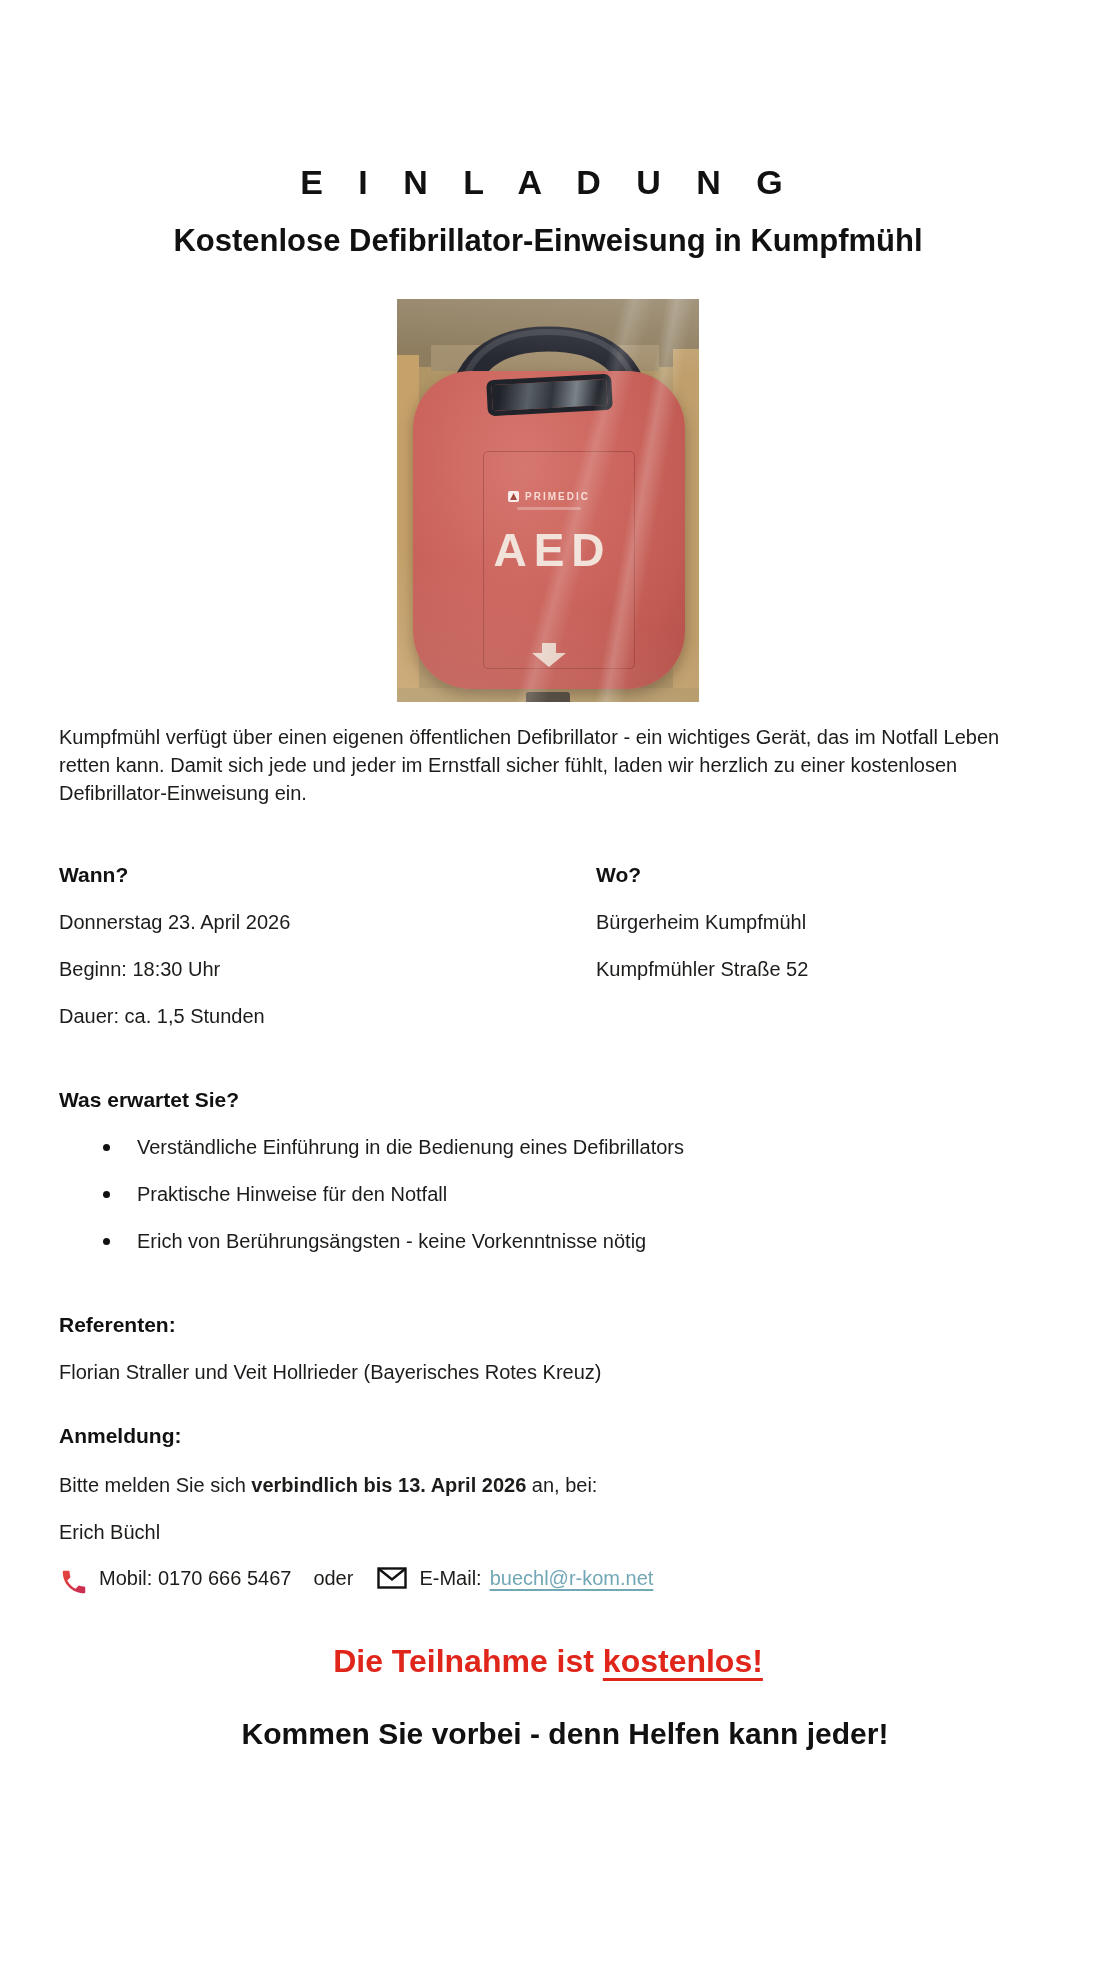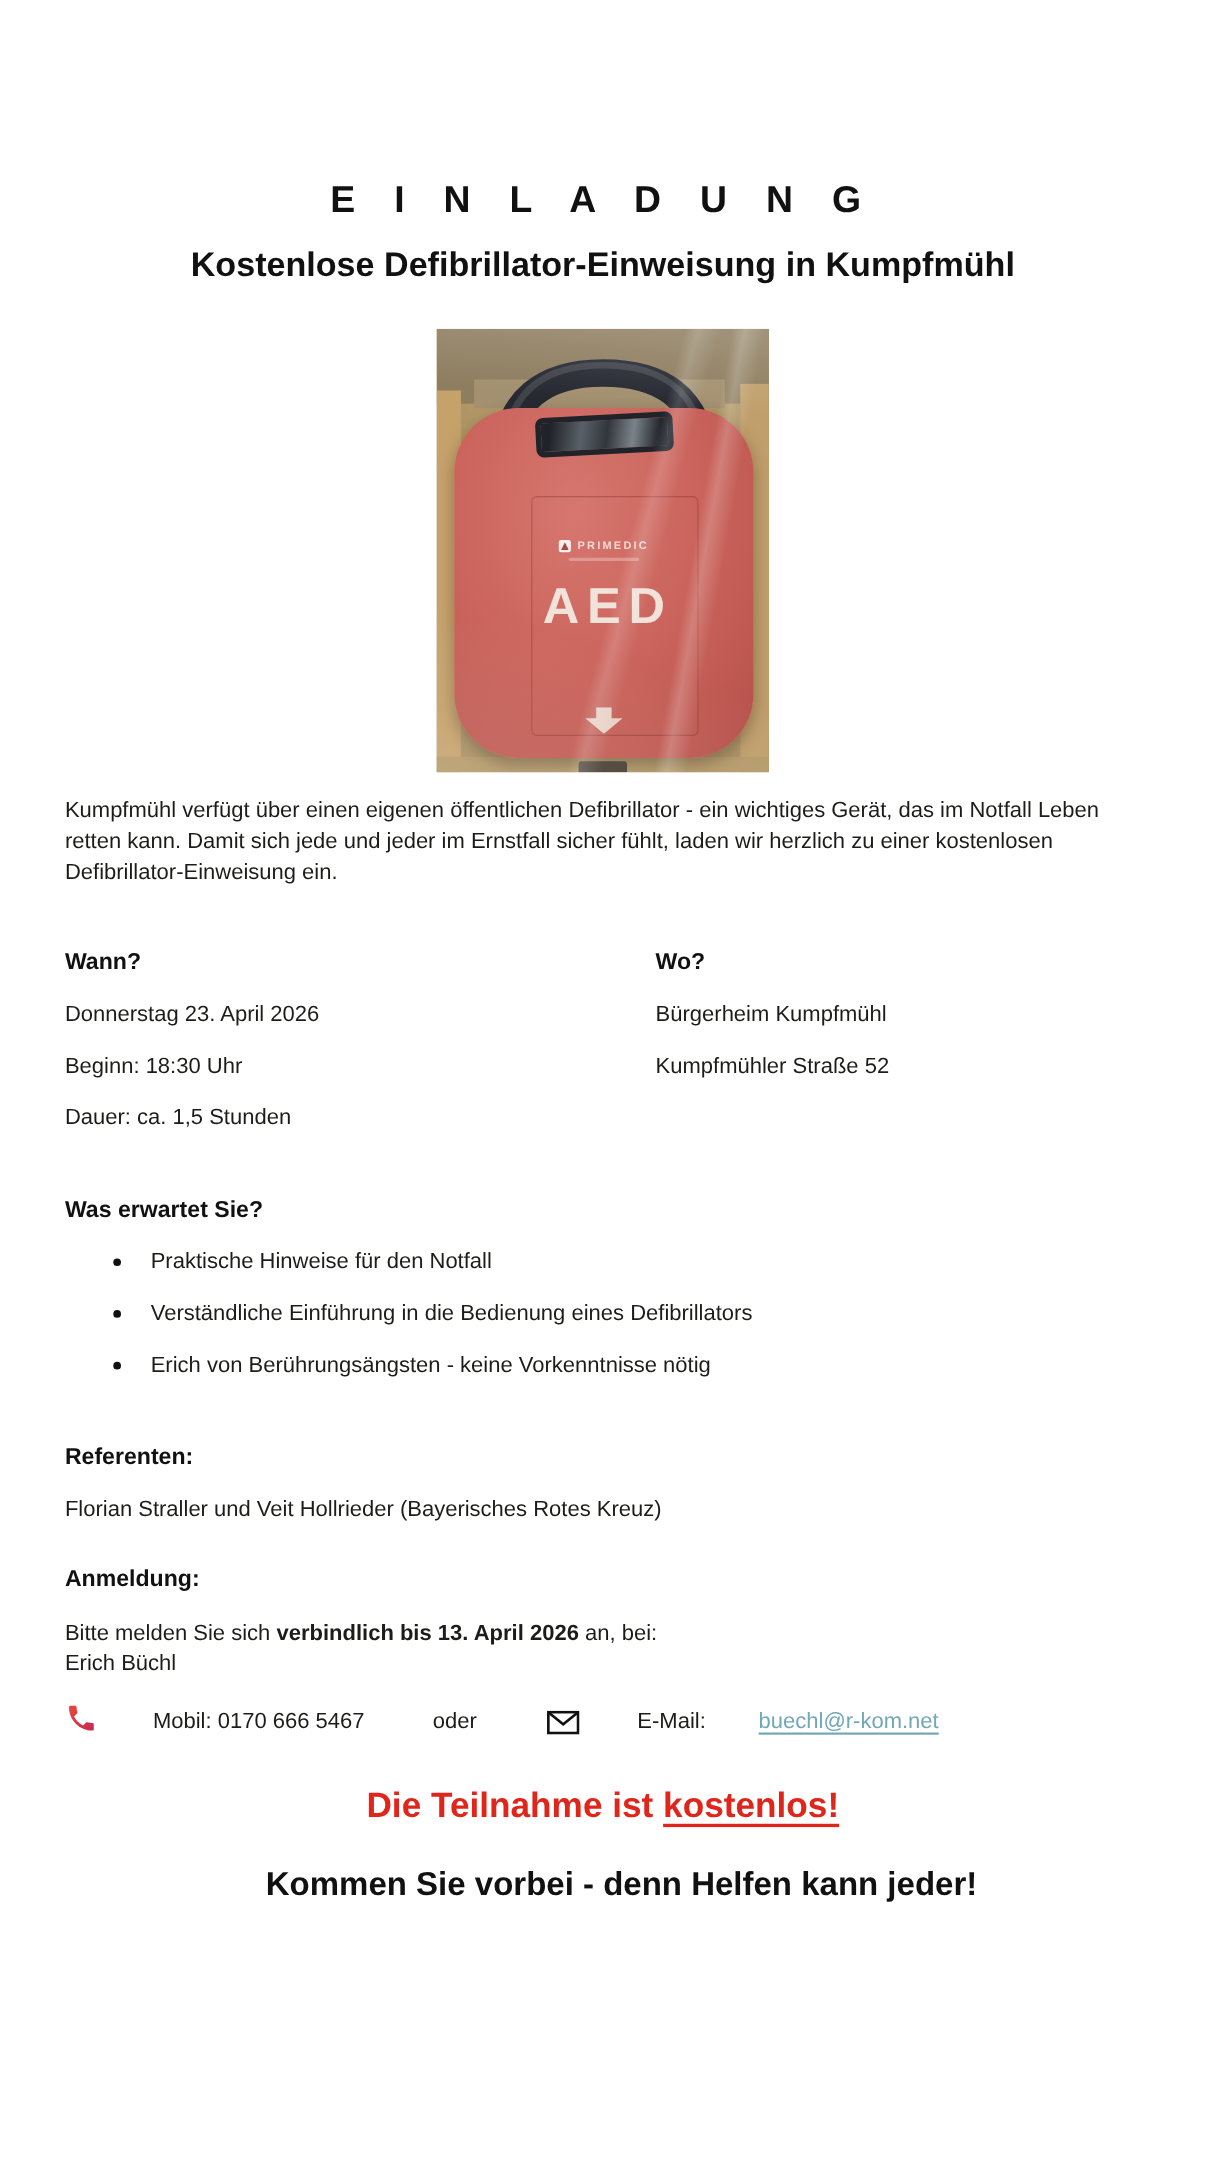--- a/index.html
+++ b/index.html
@@ -151,27 +151,26 @@
     width: 7px; height: 7px; border-radius: 50%;
     background: #111;
   }
 
   .speaker-name { margin-top: 21px; font-size: 20px; line-height: 26px; }
 
   .reg-head { margin-top: 38px; }
   .reg-line { margin-top: 23px; font-size: 20px; line-height: 26px; }
   .reg-line b { font-weight: bold; }
 
-  .contact-block { font-size: 20px; line-height: 28px; }
+  .contact-block { margin-top: 20px; font-size: 20px; line-height: 28px; }
 
   .contact-row {
     margin-top: 21px;
-    display: flex; align-items: flex-end;
+    display: flex; align-items: flex-start;
     font-size: 20px;
-    gap: 40px;
   }
   .phone-icon { margin-right: 10px; flex: 0 0 auto; }
   .mail-icon  { margin-left: 24px; margin-right: 12px; flex: 0 0 auto; }
   .or-label   { margin-left: 22px; }
   .email-link {
     margin-left: 8px;
     color: #72a7b6;
     text-decoration: underline;
     text-decoration-thickness: 2px;
     text-underline-offset: 4px;
@@ -252,22 +251,22 @@
       </div>
       <div class="col-right">
         <div class="col-head">Wo?</div>
         <div class="col-item">Bürgerheim Kumpfmühl</div>
         <div class="col-item">Kumpfmühler Straße 52</div>
       </div>
     </div>
 
     <div class="sec-head">Was erwartet Sie?</div>
     <ul class="bullets">
+      <li class="bullet">Verständliche Einführung in die Bedienung eines Defibrillators</li>
       <li class="bullet">Praktische Hinweise für den Notfall</li>
-      <li class="bullet">Verständliche Einführung in die Bedienung eines Defibrillators</li>
       <li class="bullet">Erich von Berührungsängsten - keine Vorkenntnisse nötig</li>
     </ul>
 
     <div class="sec-head">Referenten:</div>
     <div class="speaker-name">Florian Straller und Veit Hollrieder (Bayerisches Rotes Kreuz)</div>
 
     <div class="sec-head reg-head">Anmeldung:</div>
     <div class="reg-line">
       <span>Bitte melden Sie sich </span><b>verbindlich bis 13. April 2026</b><span> an, bei:</span>
     </div>

